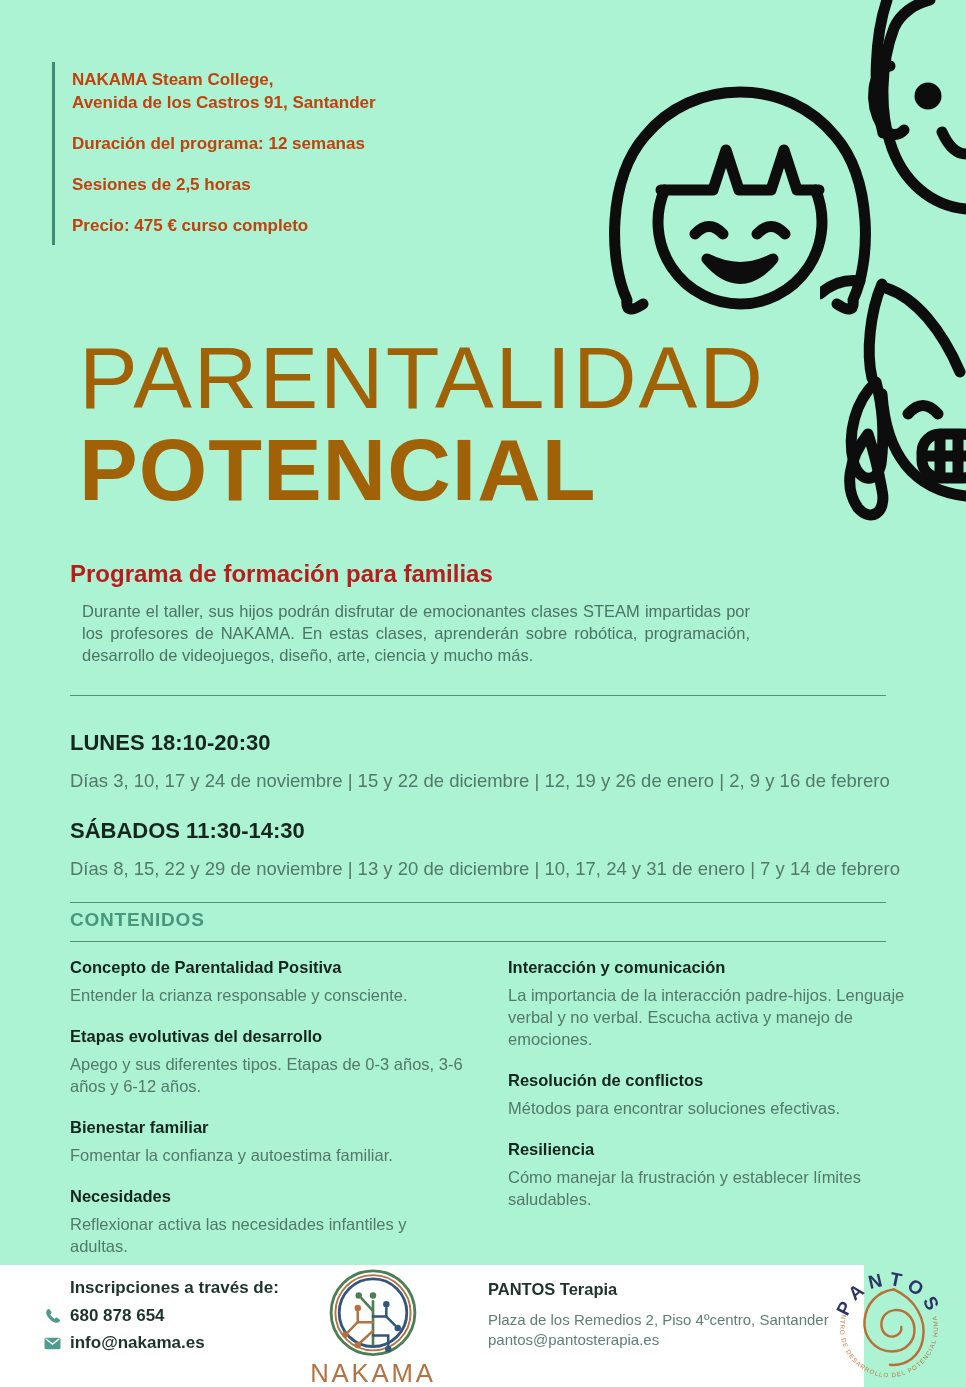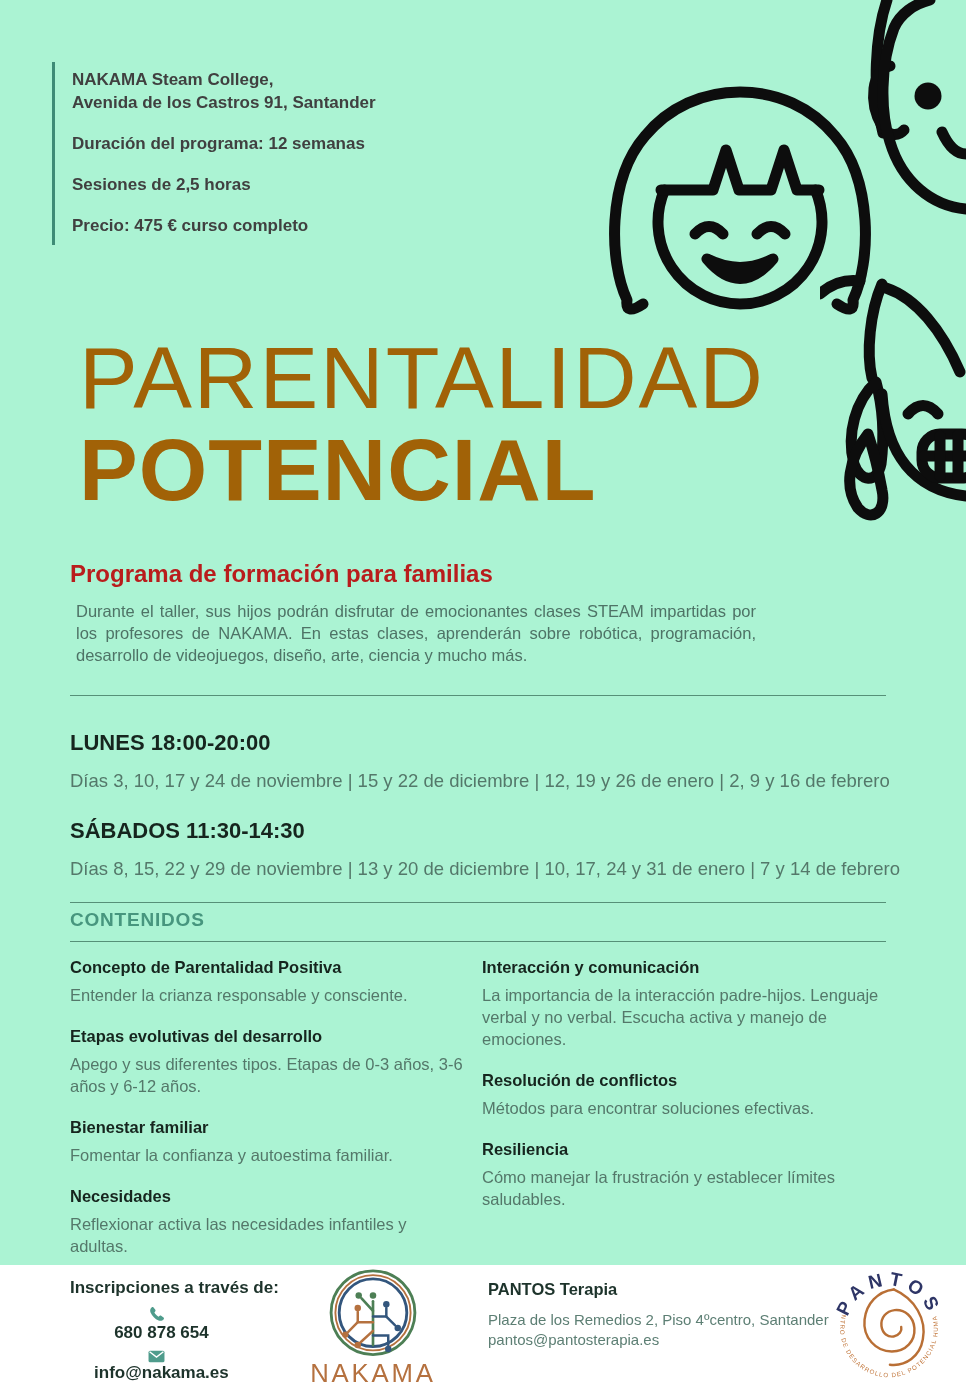--- a/index.html
+++ b/index.html
@@ -10,51 +10,51 @@
     overflow:hidden;
     font-family:"Liberation Sans", sans-serif;
     color:#1b2923;
   }
   
   .info-block{
     position:absolute;left:52px;top:62px;
     border-left:3px solid #3e8b76;
     padding:6px 0 8px 17px;
   }
-  .info-line{font-size:17px;font-weight:bold;color:#404040;line-height:23px;}
+  .info-line{font-size:17px;font-weight:bold;color:#c2410c;line-height:23px;}
   .info-gap{height:18px;}
   
   .title-block{position:absolute;left:66px;top:332px;line-height:92px;color:#a16207;margin-left:13px;}
   .title-line1{font-size:88px;font-weight:400;letter-spacing:2px;}
   .title-line2{font-size:88px;font-weight:800;letter-spacing:1px;}
   
   .intro{position:absolute;left:70px;top:560px;width:692px;}
   .intro-heading{font-size:24px;font-weight:bold;color:#b91c1c;margin:0 0 12px 0;}
-  .intro-body{font-size:16.5px;line-height:22px;color:#4e7366;text-align:justify;margin:6px;}
+  .intro-body{font-size:16.5px;line-height:22px;color:#4e7366;text-align:justify;margin:12px;}
   .divider{position:absolute;left:70px;width:816px;border-top:1px solid #569078;}
   
   .schedule{position:absolute;left:70px;top:716px;width:870px;}
   .schedule-title{font-size:22px;font-weight:800;color:#16251e;margin:14px 0 0 0;}
   .schedule-dates{font-size:18.5px;color:#54786a;margin:14px 0 26px 0;white-space:nowrap;}
   
   .contenidos-label{position:absolute;left:70px;top:909px;font-size:19px;font-weight:bold;
     letter-spacing:0.8px;color:#47967e;}
   .contents-grid{position:absolute;left:70px;top:958px;width:822px;display:grid;
-    grid-template-columns:396px 400px;column-gap:16px;}
+    grid-template-columns:396px 400px;column-gap:42px;}
   .content-item{margin-bottom:21px;}
   .content-item-title{font-size:16.5px;font-weight:bold;color:#16251e;margin:0 0 7px 0;}
   .content-item-body{font-size:16.5px;line-height:22px;color:#54786a;margin:0;}
   
   .face{position:absolute;}
   .face svg{display:block;}
   
-  .footer{position:absolute;left:0;bottom:0;width:966px;height:122px;background:#ffffff;}
+  .footer{position:absolute;left:0;bottom:0;width:864px;height:122px;background:#ffffff;}
   .footer-left{position:absolute;left:44px;top:13px;}
   .inscriptions-label{font-size:17px;font-weight:bold;color:#1d332b;margin:0 0 8px 26px;}
-  .contact-row{display:flex;align-items:center;margin:0 0 7px 0;flex-direction:column;}
+  .contact-row{display:flex;align-items:center;margin:0 0 7px 0;}
   .contact-row .icn{width:26px;display:flex;align-items:center;}
   .contact-text{font-size:17px;font-weight:bold;color:#1d332b;}
   .nakama-logo{position:absolute;left:306px;top:2px;}
   .pantos-block{position:absolute;left:488px;top:15px;}
   .pantos-name{font-size:16.5px;font-weight:bold;color:#1d332b;margin:0 0 11px 0;}
   .pantos-line{font-size:15px;color:#5d7f74;line-height:20px;margin:0;}
   .pantos-logo{position:absolute;left:822px;top:0px;}
 </style>
 </head>
 <body>
@@ -116,21 +116,21 @@
 
   <div class="intro">
     <h2 class="intro-heading">Programa de formación para familias</h2>
     <p class="intro-body">Durante el taller, sus hijos podrán disfrutar de emocionantes clases STEAM impartidas por los profesores de NAKAMA. En estas clases, aprenderán sobre robótica, programación, desarrollo de videojuegos, diseño, arte, ciencia y mucho más.</p>
   </div>
 
   <div class="divider" style="top:695px;"></div>
 
   <div class="schedule">
     <div>
-      <div class="schedule-title">LUNES 18:00-20:00</div>
+      <div class="schedule-title">LUNES 18:10-20:30</div>
       <div class="schedule-dates">Días 3, 10, 17 y 24 de noviembre | 15 y 22 de diciembre | 12, 19 y 26 de enero | 2, 9 y 16 de febrero</div>
     </div>
     <div>
       <div class="schedule-title">SÁBADOS 11:30-14:30</div>
       <div class="schedule-dates">Días 8, 15, 22 y 29 de noviembre | 13 y 20 de diciembre | 10, 17, 24 y 31 de enero | 7 y 14 de febrero</div>
     </div>
   </div>
 
   <div class="divider" style="top:902px;"></div>
   <div class="contenidos-label">CONTENIDOS</div>

